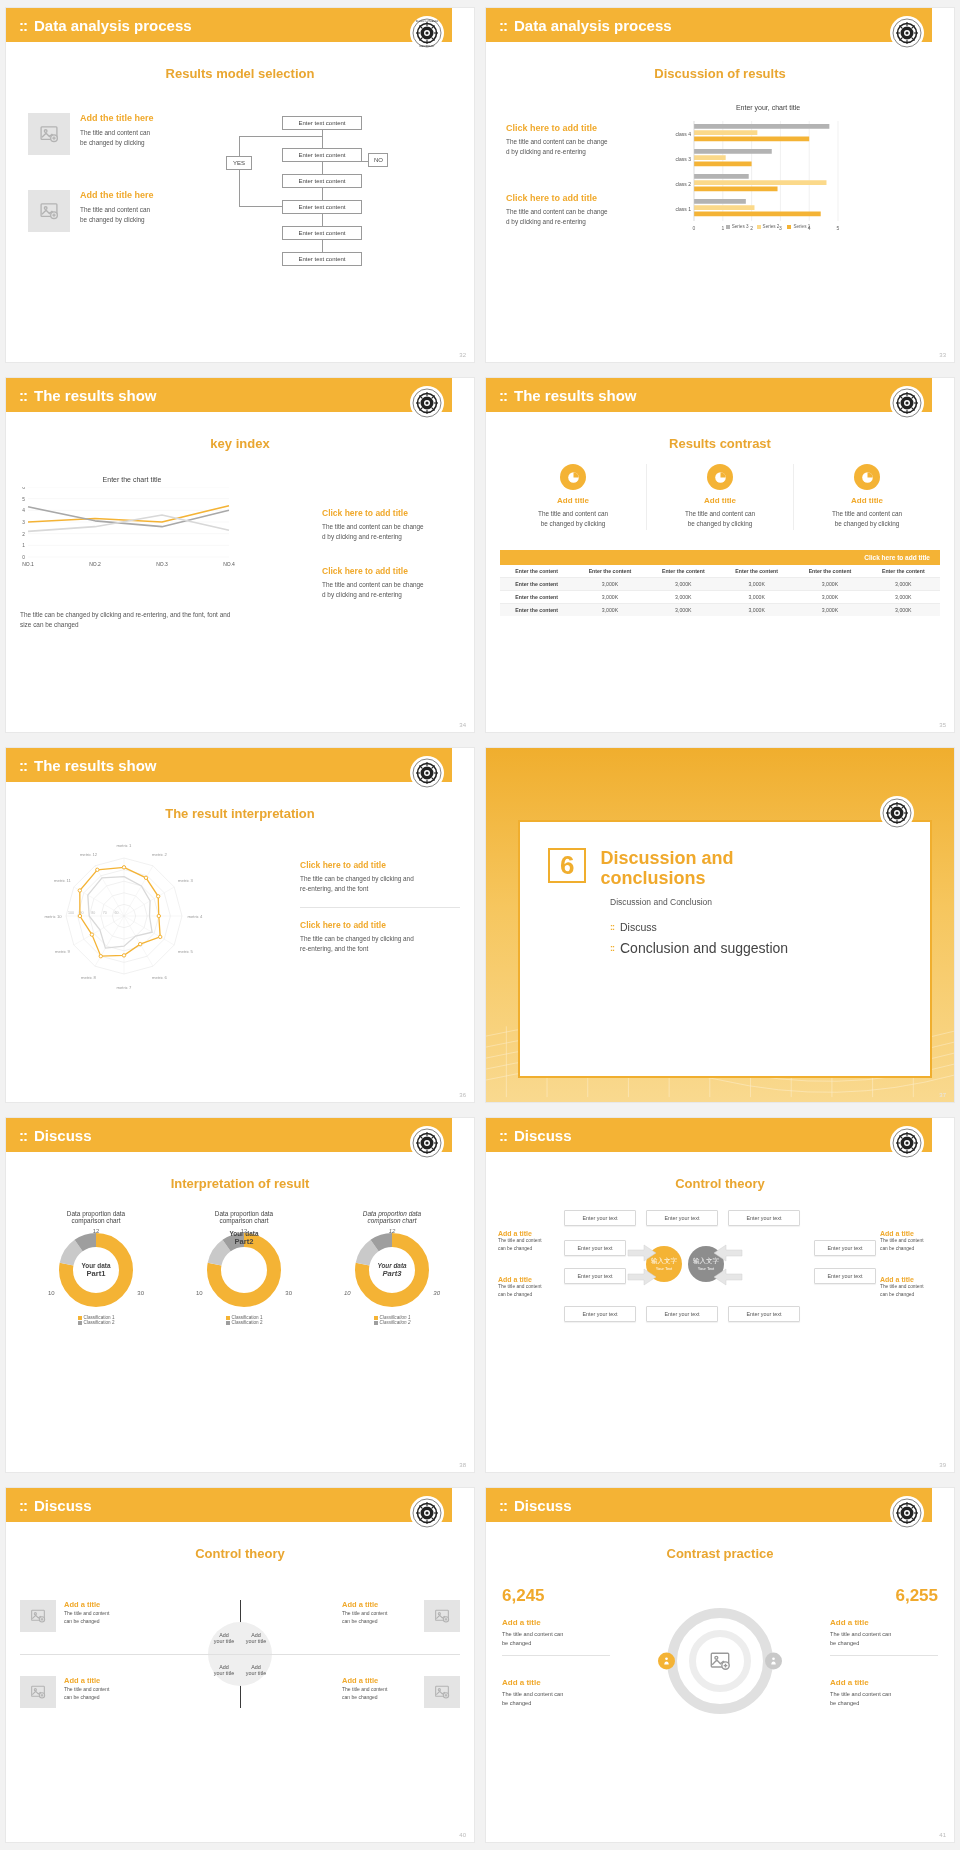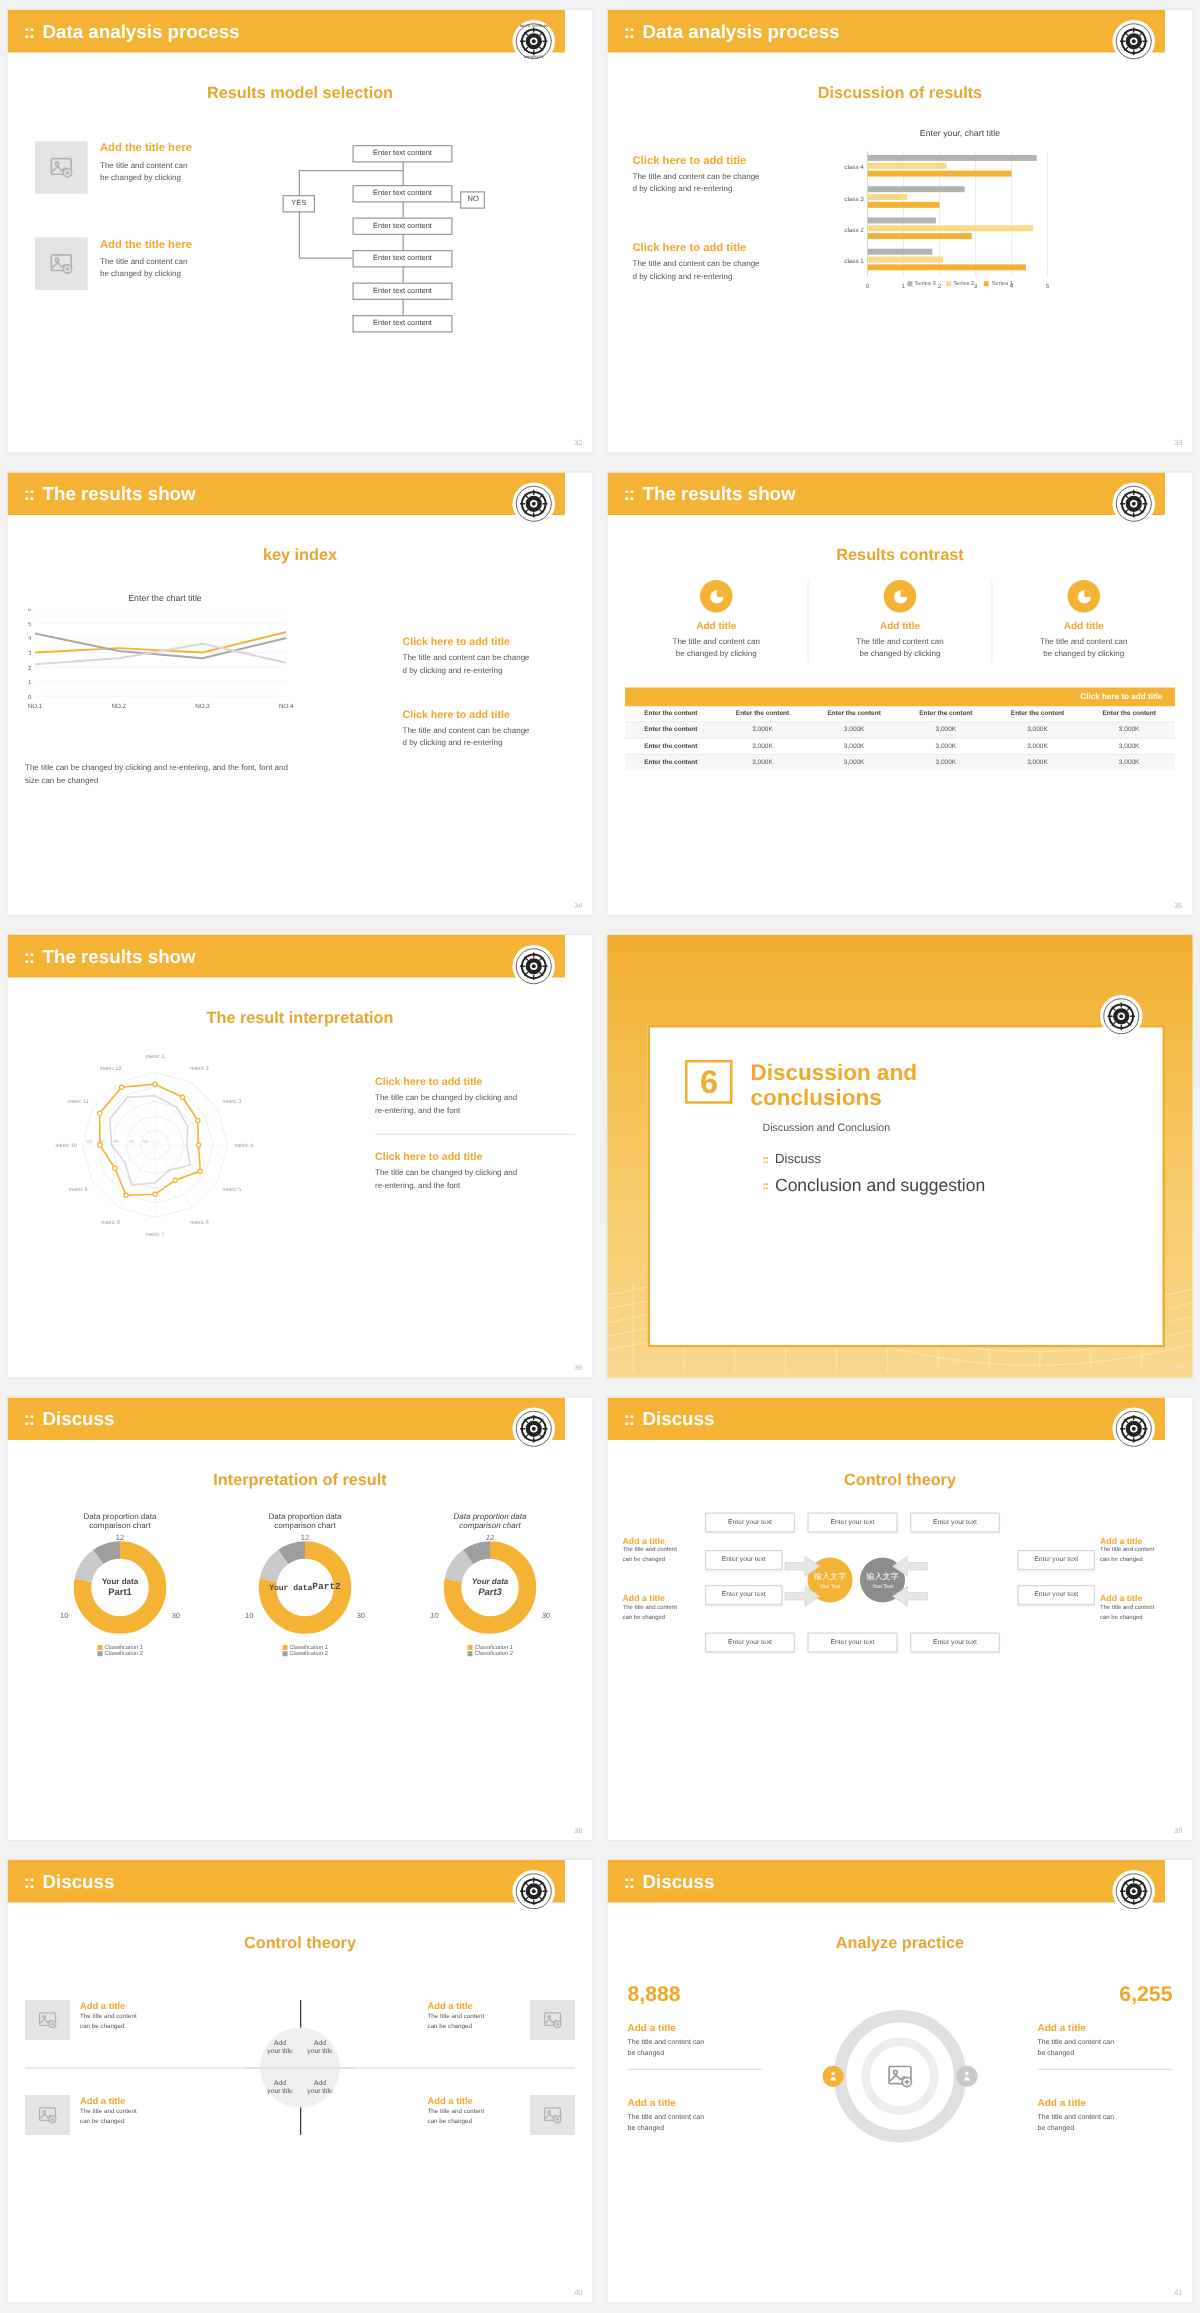--- a/index.html
+++ b/index.html
@@ -588,21 +588,21 @@
               <span class="sw" style="background:#f4b335"></span>
               <span>Classification 1</span>
             </div><div class="lgnd">
               <span class="sw" style="background:#9e9e9e"></span>
               <span>Classification 2</span>
             </div></div></div>
         <div style="flex: 1 1 0%; text-align: center; position: relative;"><div style="font-size:6.4px;color:#444;">Data proportion data</div><div style="font-size:6.4px;color:#444;margin-bottom:6px;">comparison chart</div><div style="position:relative;width:80px;height:80px;margin:0 auto;"><svg width="80" height="80" viewBox="0 0 80 80">
               <circle cx="40" cy="40" r="30" fill="none" stroke="#f4b335" stroke-width="14" stroke-dasharray="147.03 41.47" stroke-dashoffset="0.00" transform="rotate(-90 40 40)"></circle>
               <circle cx="40" cy="40" r="30" fill="none" stroke="#c9c9c9" stroke-width="14" stroke-dasharray="22.62 165.88" stroke-dashoffset="-147.03" transform="rotate(-90 40 40)"></circle>
               <circle cx="40" cy="40" r="30" fill="none" stroke="#9e9e9e" stroke-width="14" stroke-dasharray="18.85 169.65" stroke-dashoffset="-169.65" transform="rotate(-90 40 40)"></circle>
-            </svg><div style="position:absolute;inset:0;display:flex;flex-direction:row;align-items:center;justify-content:center;font-family:Liberation Mono, monospace;">
+            </svg><div style="position:absolute;inset:0;display:flex;flex-direction:column;align-items:center;">
               <span style="font-size:6.4px;color:#444;font-weight:bold;">Your data</span>
               <span style="font-size:7.6px;color:#444;font-weight:bold;">Part2</span>
             </div><span class="donut-lbl" style="left:50%;top:-2px;transform:translateX(-50%);">12</span><span class="donut-lbl" style="left:-8px;bottom:14px;">10</span><span class="donut-lbl" style="right:-8px;bottom:14px;">30</span></div><div style="margin-top:5px;display:inline-block;text-align:left;"><div class="lgnd">
               <span class="sw" style="background:#f4b335"></span>
               <span>Classification 1</span>
             </div><div class="lgnd">
               <span class="sw" style="background:#9e9e9e"></span>
               <span>Classification 2</span>
             </div></div></div>
         <div style="flex: 1 1 0%; text-align: center; position: relative; font-style: italic;"><div style="font-size:6.4px;color:#444;">Data proportion data</div><div style="font-size:6.4px;color:#444;margin-bottom:6px;">comparison chart</div><div style="position:relative;width:80px;height:80px;margin:0 auto;"><svg width="80" height="80" viewBox="0 0 80 80">
@@ -839,23 +839,23 @@
             <line x1="15" y1="22" x2="15" y2="26"></line>
             <line x1="4" y1="15" x2="8" y2="15"></line>
             <line x1="22" y1="15" x2="26" y2="15"></line>
             <line x1="7.5" y1="7.5" x2="10.3" y2="10.3"></line>
             <line x1="19.7" y1="19.7" x2="22.5" y2="22.5"></line>
             <line x1="22.5" y1="7.5" x2="19.7" y2="10.3"></line>
             <line x1="10.3" y1="19.7" x2="7.5" y2="22.5"></line>
           </g>
         </svg>
   </div>
-  <div class="sub">Analyze practice</div>
-
-  <div class="gold" style="position:absolute;left:16px;top:98px;font-size:17px;font-weight:bold;">8,888</div>
+  <div class="sub">Contrast practice</div>
+
+  <div class="gold" style="position:absolute;left:16px;top:98px;font-size:17px;font-weight:bold;">6,245</div>
   <div class="gold" style="position:absolute;right:16px;top:98px;font-size:17px;font-weight:bold;">6,255</div>
 
   <div style="position:absolute;left:16px;top:130px;width:108px;">
     <div class="ttl" style="font-size:8px;">Add a title</div>
     <div class="body-txt" style="font-size:5.6px;margin-top:3px;">The title and content can</div>
     <div class="body-txt" style="font-size:5.6px;">be changed</div>
     <div style="height:1px;background:#e2e2e2;margin-top:7px;"></div>
   </div>
   <div style="position:absolute;left:16px;top:190px;width:108px;">
     <div class="ttl" style="font-size:8px;">Add a title</div>

